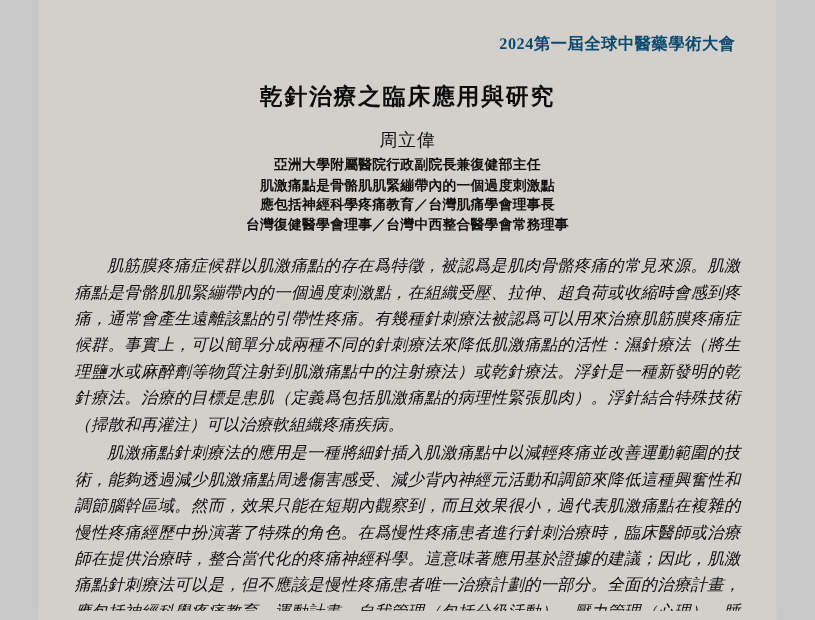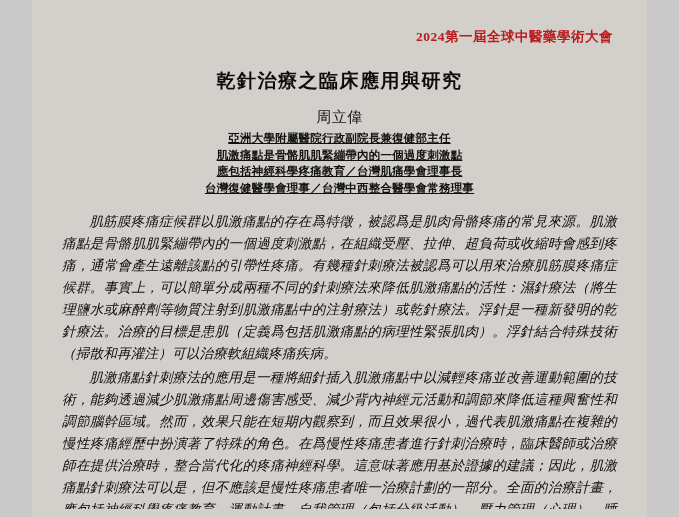--- a/index.html
+++ b/index.html
@@ -23,21 +23,21 @@
     box-sizing: border-box;
     padding: 18px 30px 0 30px;
   }
   .page-inner {
     width: 100%;
   }
   .conf-header {
     text-align: right;
     font-size: 13.5px;
     font-weight: bold;
-    color: #b91c1c;
+    color: #0c4a6e;
     letter-spacing: 0.5px;
     margin: 10px 4px 0 0;
     font-family: "Liberation Serif", "DejaVu Serif", serif;
   }
   .doc-title {
     text-align: center;
     font-size: 19px;
     font-weight: bold;
     color: #0d0d0d;
     letter-spacing: 1.5px;
@@ -55,21 +55,20 @@
     text-align: center;
     font-size: 11.5px;
     color: #101010;
     line-height: 1.45;
     font-weight: bold;
     letter-spacing: 0.2px;
     margin-bottom: 14px;
   }
   .affil-block div {
     margin: 0;
-    text-decoration: underline;
   }
   .body-text {
     font-size: 13.6px;
     color: #0b0b0b;
     line-height: 1.62;
     text-align: justify;
     text-justify: inter-ideograph;
     letter-spacing: 0.15px;
   }
   .body-text p {

